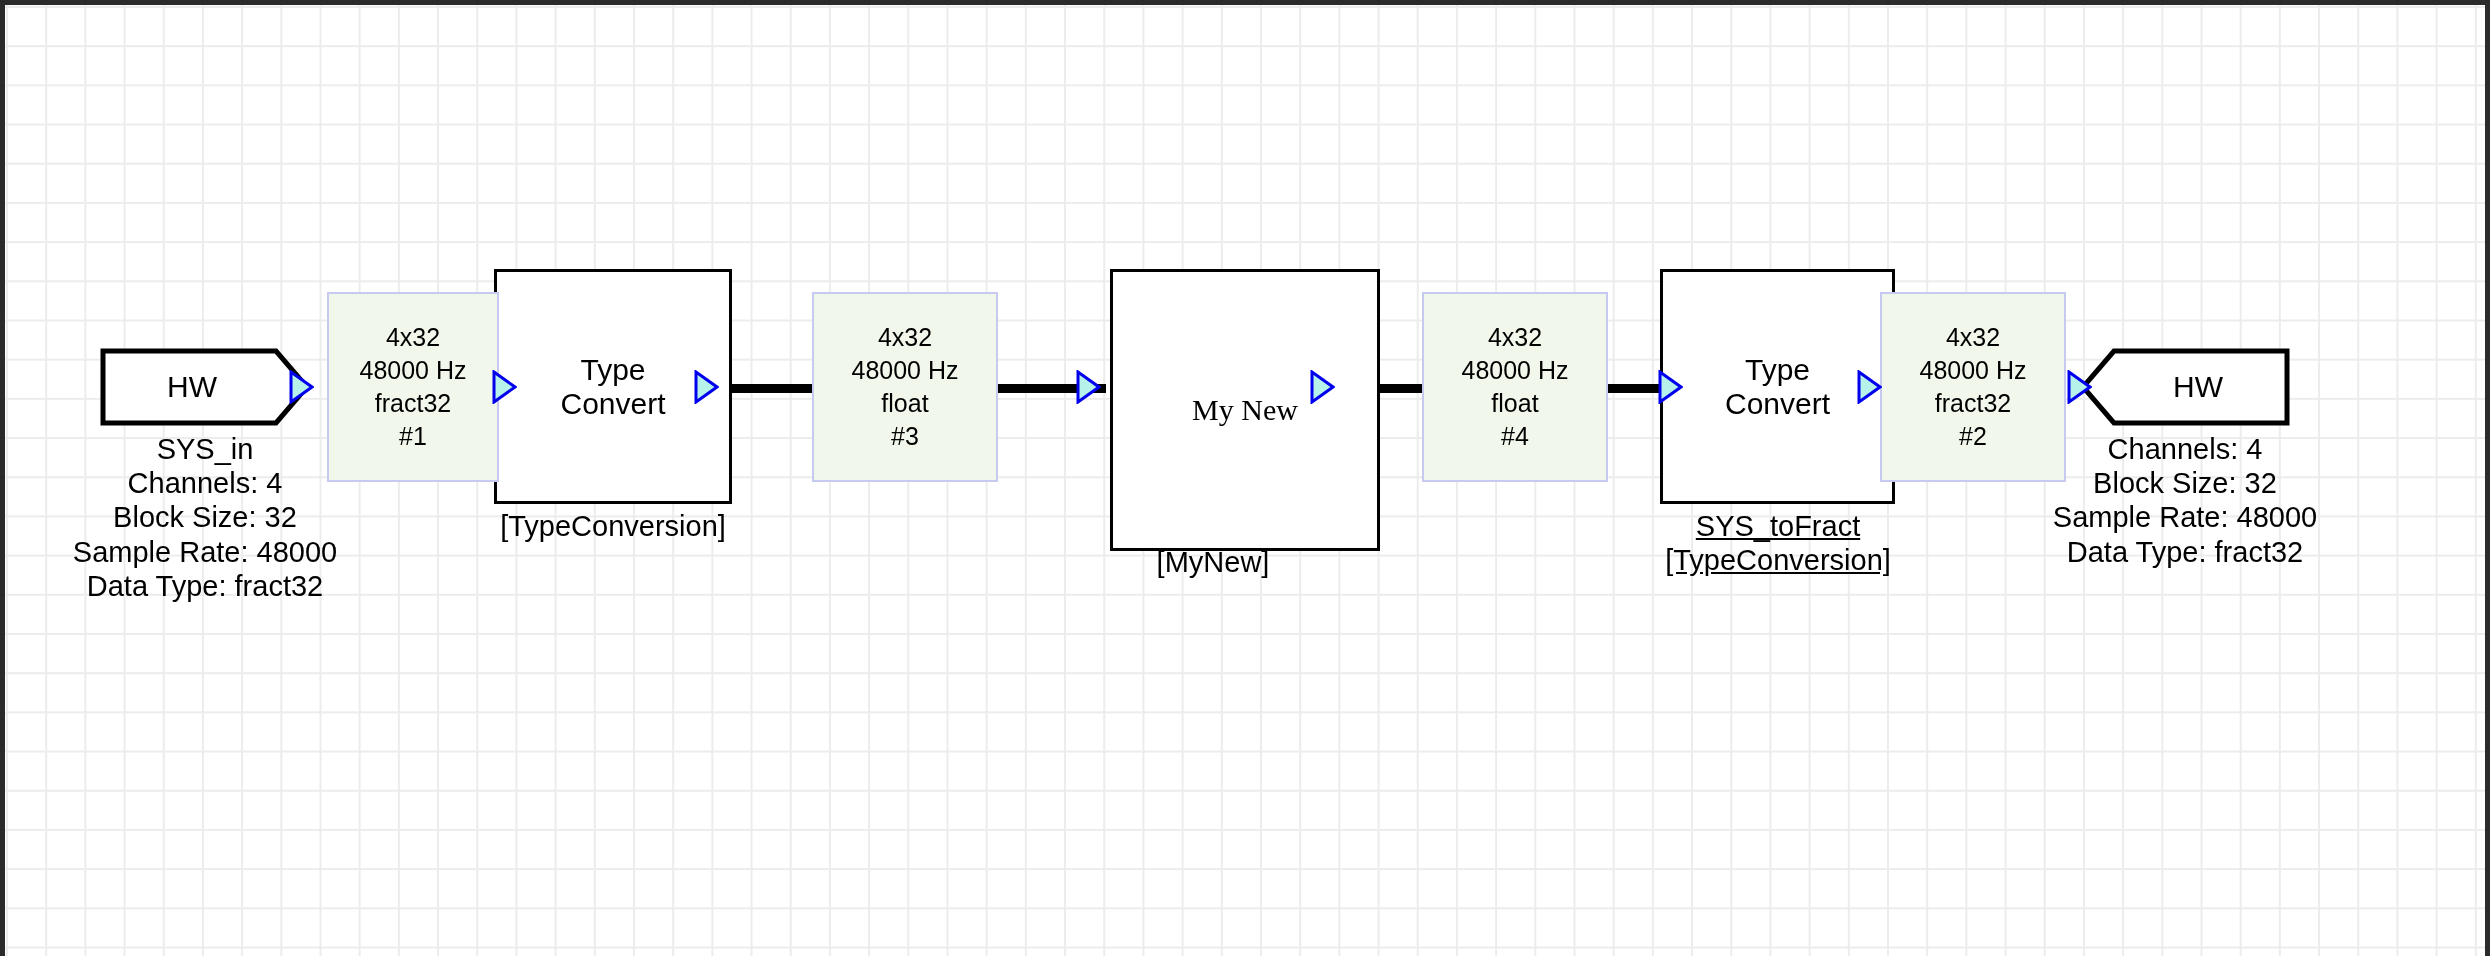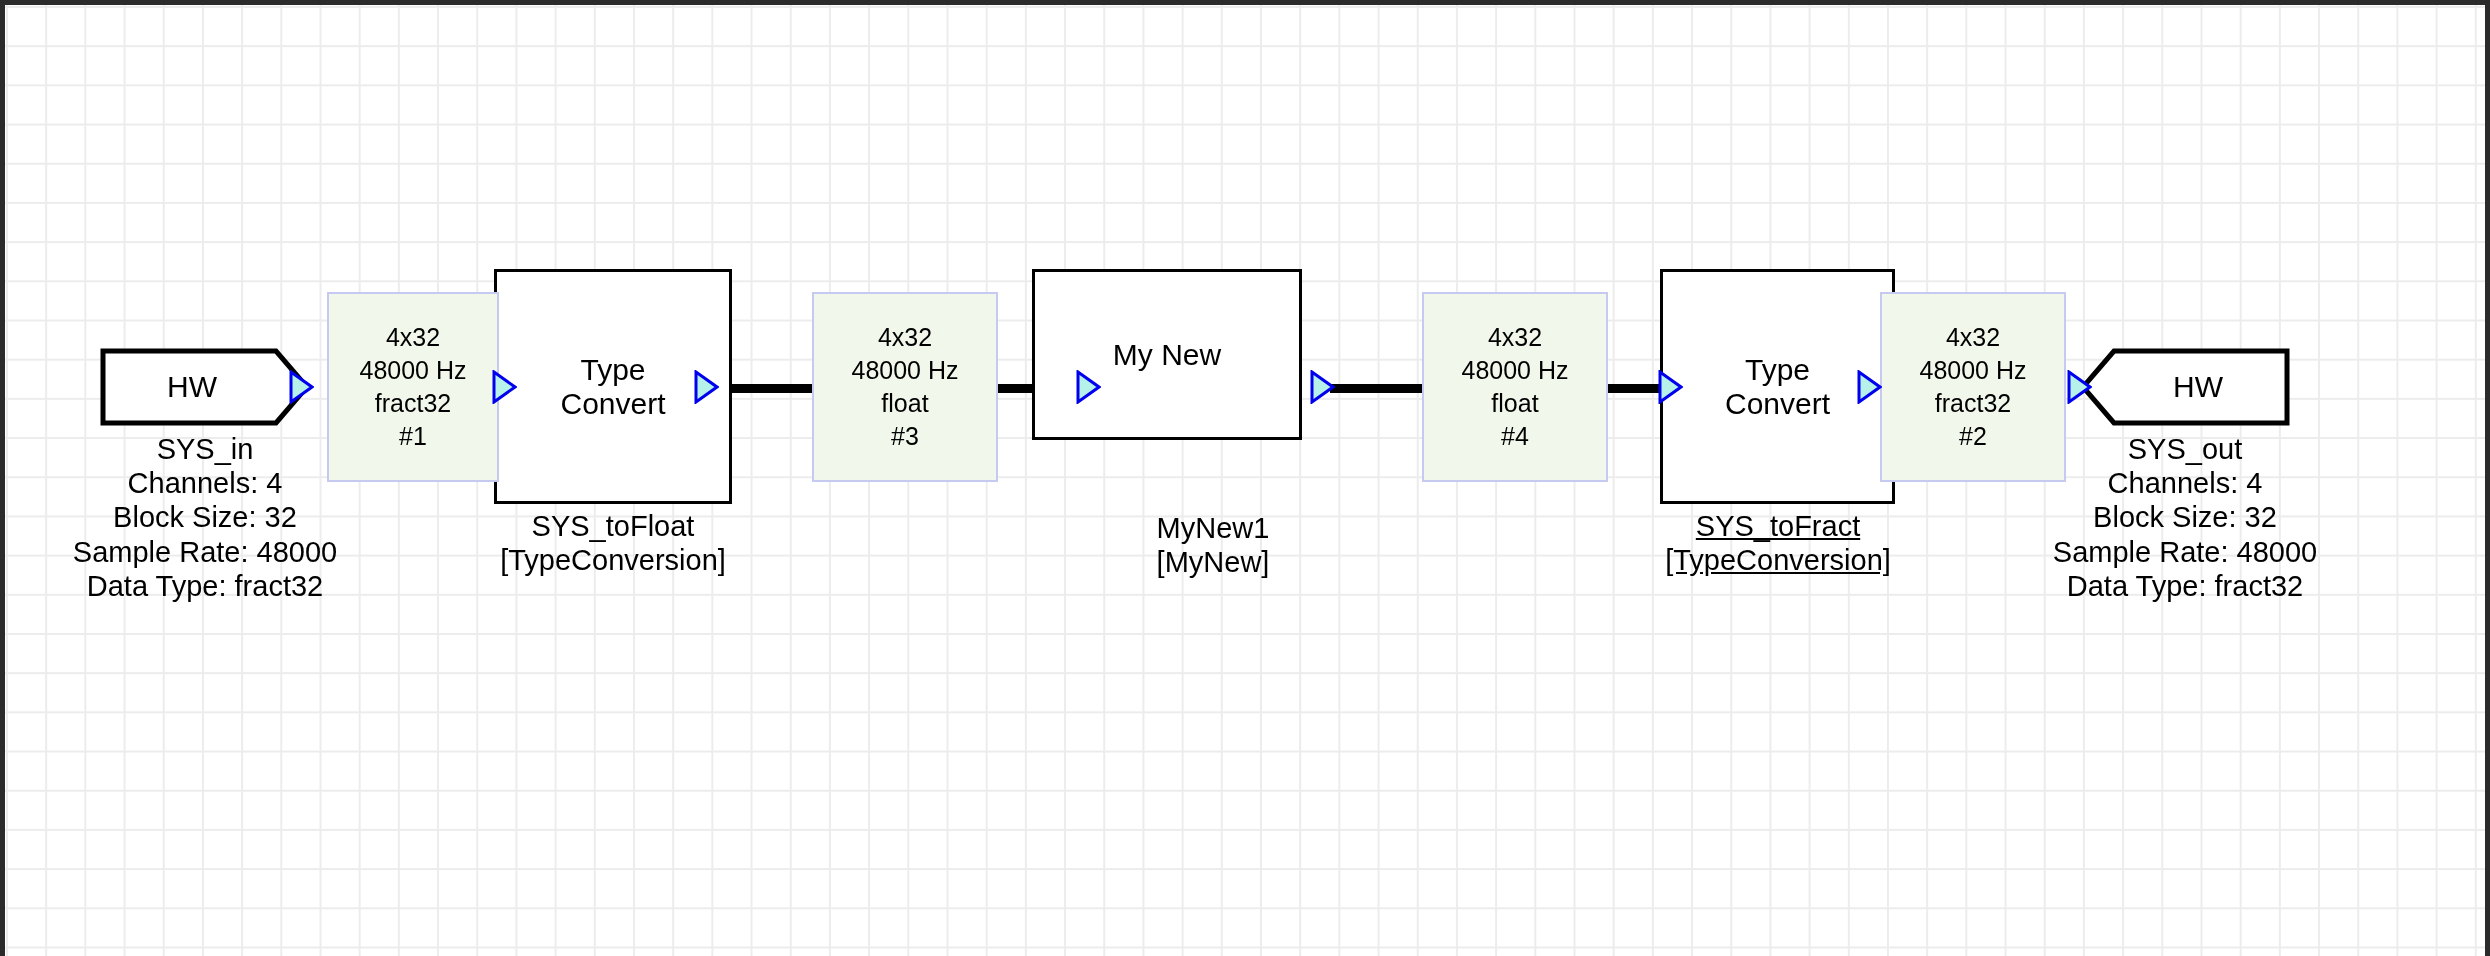--- a/index.html
+++ b/index.html
@@ -172,32 +172,31 @@
     <svg width="26" height="34" viewBox="0 0 26 34">
       <path d="M3,2 L3,32 L24,17 Z" fill="#b6f2ea" stroke="#0000ee" stroke-width="3" stroke-linejoin="miter"></path>
     </svg>
   </div>
   <div class="port" style="left:693px; top:370px;">
     <svg width="26" height="34" viewBox="0 0 26 34">
       <path d="M3,2 L3,32 L24,17 Z" fill="#b6f2ea" stroke="#0000ee" stroke-width="3" stroke-linejoin="miter"></path>
     </svg>
   </div>
   <div class="caption" style="left:363px; top:509px; width:500px;">
-    <div>SYS_toFloat</div>
     <div>[TypeConversion]</div>
   </div>
 
   <div class="sig-box" style="left:812px; top:292px; width:186px; height:190px;">
     <span>4x32</span>
     <span>48000 Hz</span>
     <span>float</span>
     <span>#3</span>
   </div>
 
-  <div class="proc-block" style="left:1032px; top:269px; width:270px; height:171px;">
+  <div class="proc-block" style="left:1110px; top:269px; width:270px; height:282px;font-family:Liberation Serif, serif;">
     <span>My New</span>
   </div>
   <div class="port" style="left:1075px; top:370px;">
     <svg width="26" height="34" viewBox="0 0 26 34">
       <path d="M3,2 L3,32 L24,17 Z" fill="#b6f2ea" stroke="#0000ee" stroke-width="3" stroke-linejoin="miter"></path>
     </svg>
   </div>
   <div class="port" style="left:1309px; top:370px;">
     <svg width="26" height="34" viewBox="0 0 26 34">
       <path d="M3,2 L3,32 L24,17 Z" fill="#b6f2ea" stroke="#0000ee" stroke-width="3" stroke-linejoin="miter"></path>
@@ -248,20 +247,19 @@
       <path d="M34,3 L207,3 L207,75 L34,75 L3,39 Z" fill="#ffffff" stroke="#000000" stroke-width="5" stroke-linejoin="miter"></path>
     </svg>
     <span class="hw-label-text">HW</span>
   </div>
   <div class="port" style="left:2066px; top:370px;">
     <svg width="26" height="34" viewBox="0 0 26 34">
       <path d="M3,2 L3,32 L24,17 Z" fill="#b6f2ea" stroke="#0000ee" stroke-width="3" stroke-linejoin="miter"></path>
     </svg>
   </div>
   <div class="caption" style="left:1935px; top:432px; width:500px;">
-    <div>SYS_out</div>
     <div>Channels: 4</div>
     <div>Block Size: 32</div>
     <div>Sample Rate: 48000</div>
     <div>Data Type: fract32</div>
   </div>
 
 </div>
 
 </body></html>

